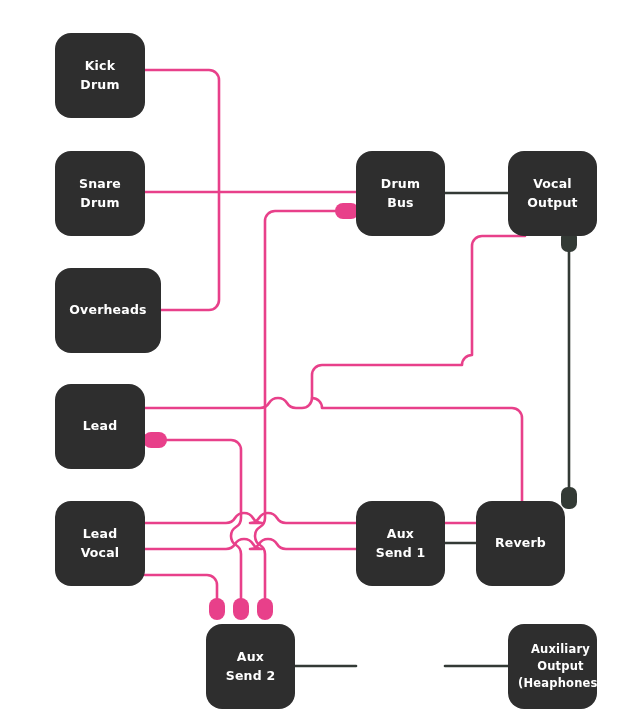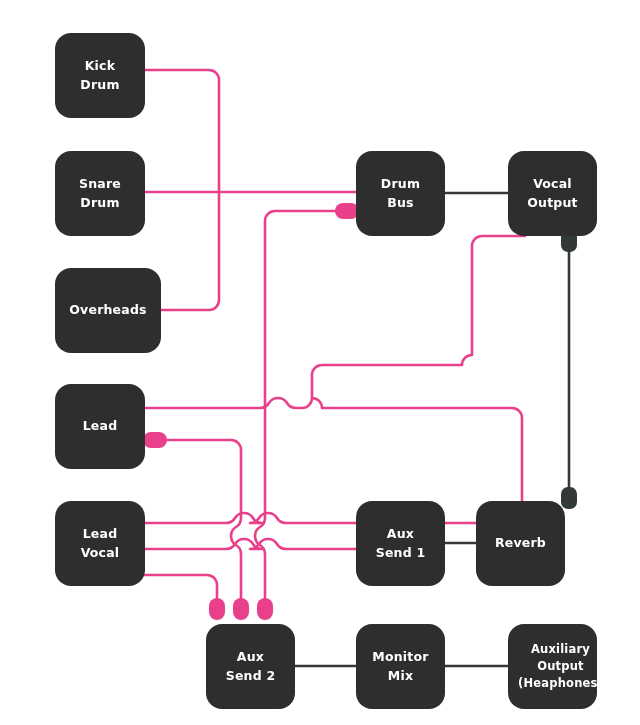--- a/index.html
+++ b/index.html
@@ -159,24 +159,20 @@
 
   <div class="node" style="left:476px;top:501px;width:89px;height:85px;">
     <span class="node-label">Reverb</span>
   </div>
 
   <div class="node" style="left:206px;top:624px;width:89px;height:85px;">
     <span class="node-label">Aux
 Send 2</span>
   </div>
 
-  <div class="node" style="left:356px;top:624px;width:89px;height:85px;">
-    <span class="node-label">Monitor
-Mix</span>
-  </div>
 
   <div class="node small-text" style="left:508px;top:624px;width:89px;height:85px;">
     <span class="node-label">Auxiliary
 Output
 (Heaphones)</span>
   </div>
 
 </div>
 
 </body></html>

